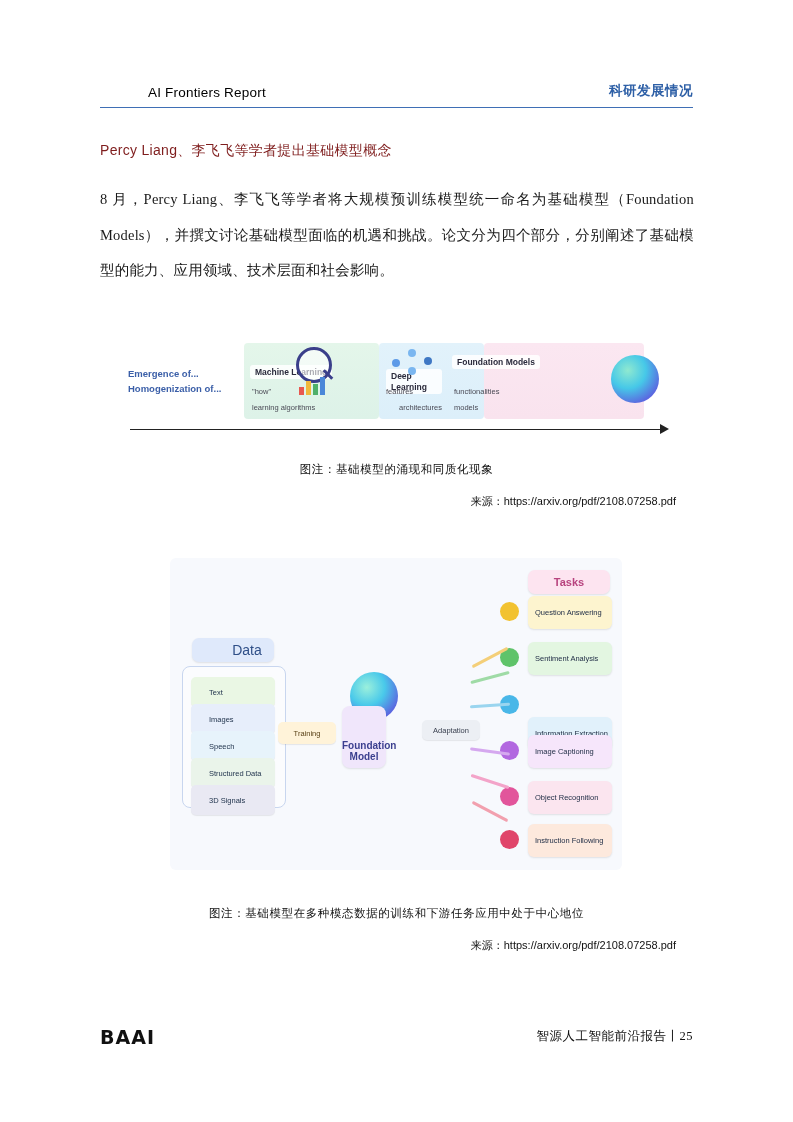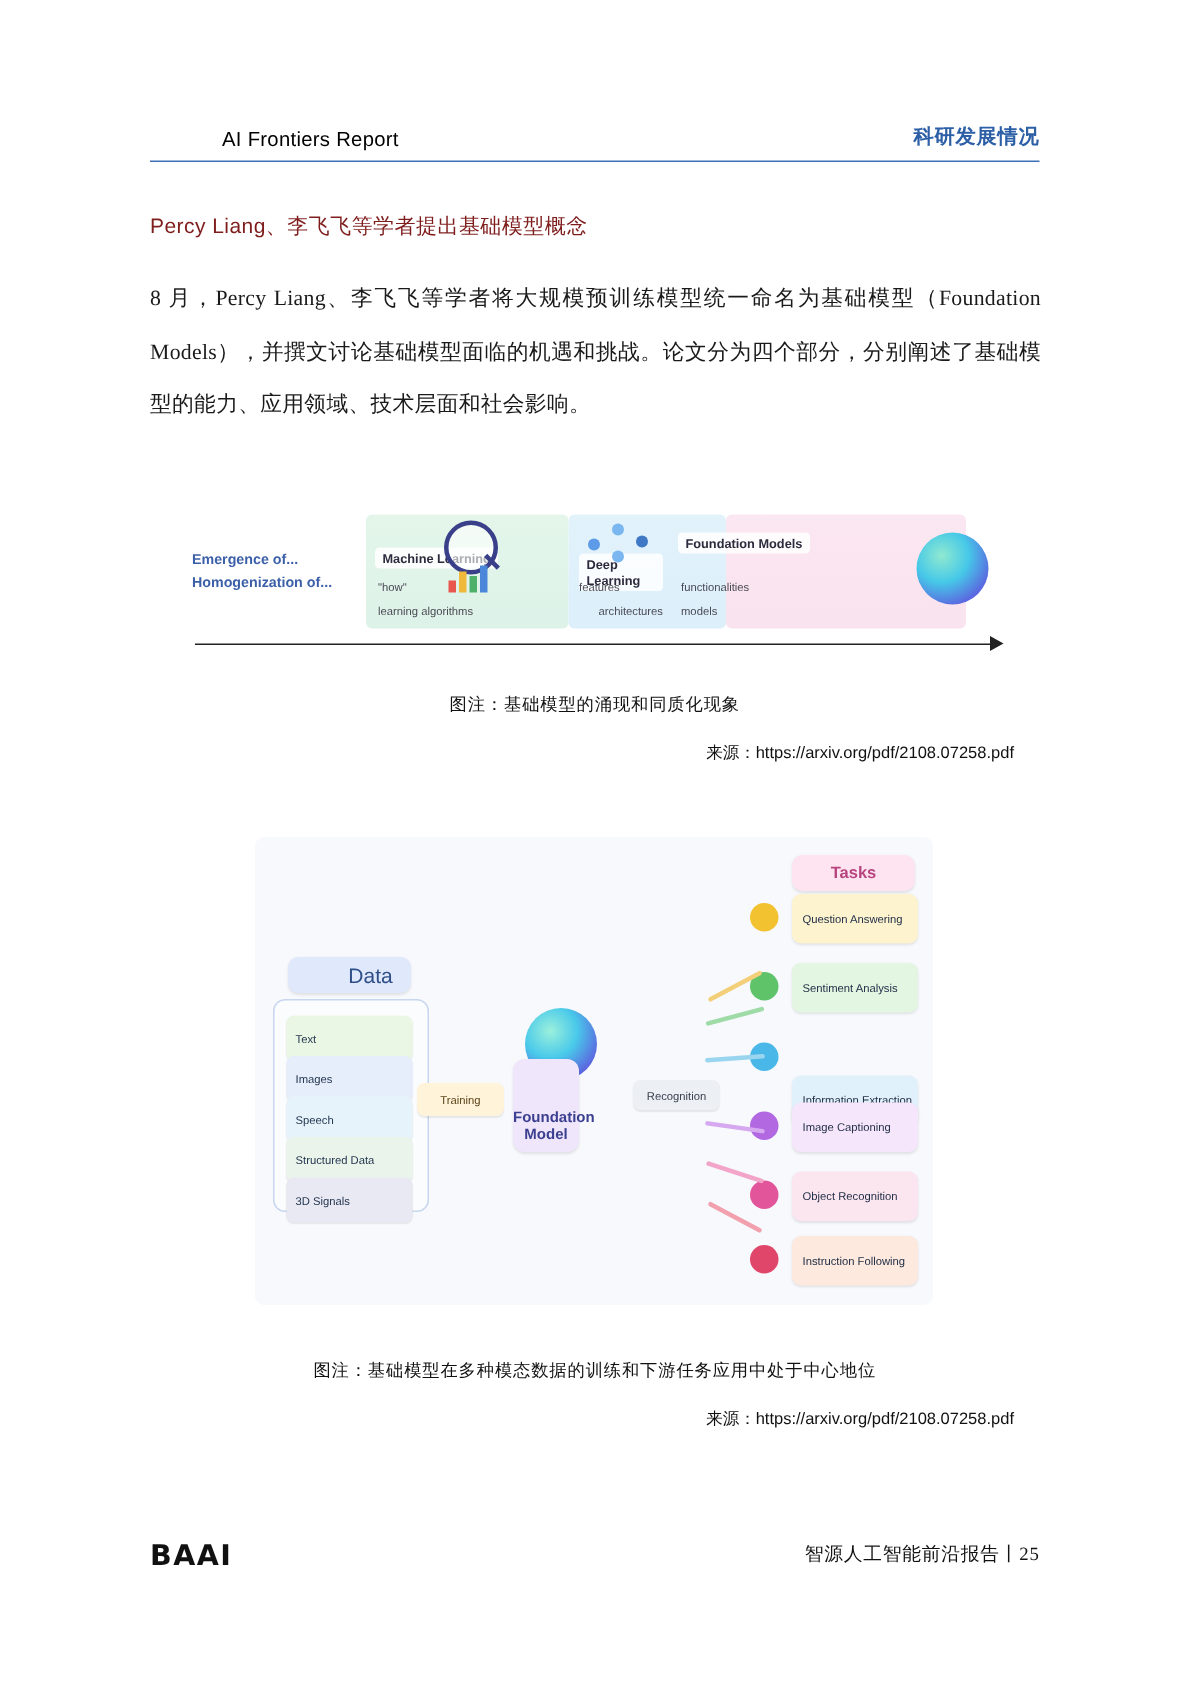--- a/index.html
+++ b/index.html
@@ -257,21 +257,21 @@
   .f2-item {
     position: absolute;
     left: 8px;
     width: 84px;
     height: 30px;
     border-radius: 5px;
     font-size: 7.5px;
     color: #23364f;
     display: flex;
     align-items: center;
-    padding-left: 6px;
+    padding-left: 18px;
     box-sizing: border-box;
     box-shadow: 0 1px 1px rgba(0,0,0,0.08);
   }
   .f2-fm {
     position: absolute;
     left: 172px; top: 148px;
     width: 44px; height: 62px;
     background: #f0e6fb;
     border-radius: 8px;
     text-align: center;
@@ -429,21 +429,21 @@
       <div class="f2-item" style="top:37px;  background:#e7eefb;">Images</div>
       <div class="f2-item" style="top:64px;  background:#e7f3fb;">Speech</div>
       <div class="f2-item" style="top:91px;  background:#eaf4ea;">Structured Data</div>
       <div class="f2-item" style="top:118px; background:#e9e9f3;">3D Signals</div>
     </div>
 
     <div class="f2-arrow" style="left:120px; top:178px; width:44px; background:#b9c9ea;"></div>
     <div class="f2-training">Training</div>
     <div class="f2-sphere"></div>
     <div class="f2-fm">Foundation Model</div>
-    <div class="f2-adapt">Recognition</div>
+    <div class="f2-adapt">Adaptation</div>
 
     <div class="f2-dot" style="top:44px;  background:#f2c230;"></div>
     <div class="f2-dot" style="top:90px;  background:#5fc36a;"></div>
     <div class="f2-dot" style="top:137px; background:#49b7e8;"></div>
     <div class="f2-dot" style="top:183px; background:#b268e0;"></div>
     <div class="f2-dot" style="top:229px; background:#e2559b;"></div>
     <div class="f2-dot" style="top:272px; background:#e0456a;"></div>
 
     <div class="f2-task" style="top:38px;  background:#fdf4cf;">Question Answering</div>
     <div class="f2-task" style="top:84px;  background:#e3f6e1;">Sentiment Analysis</div>

